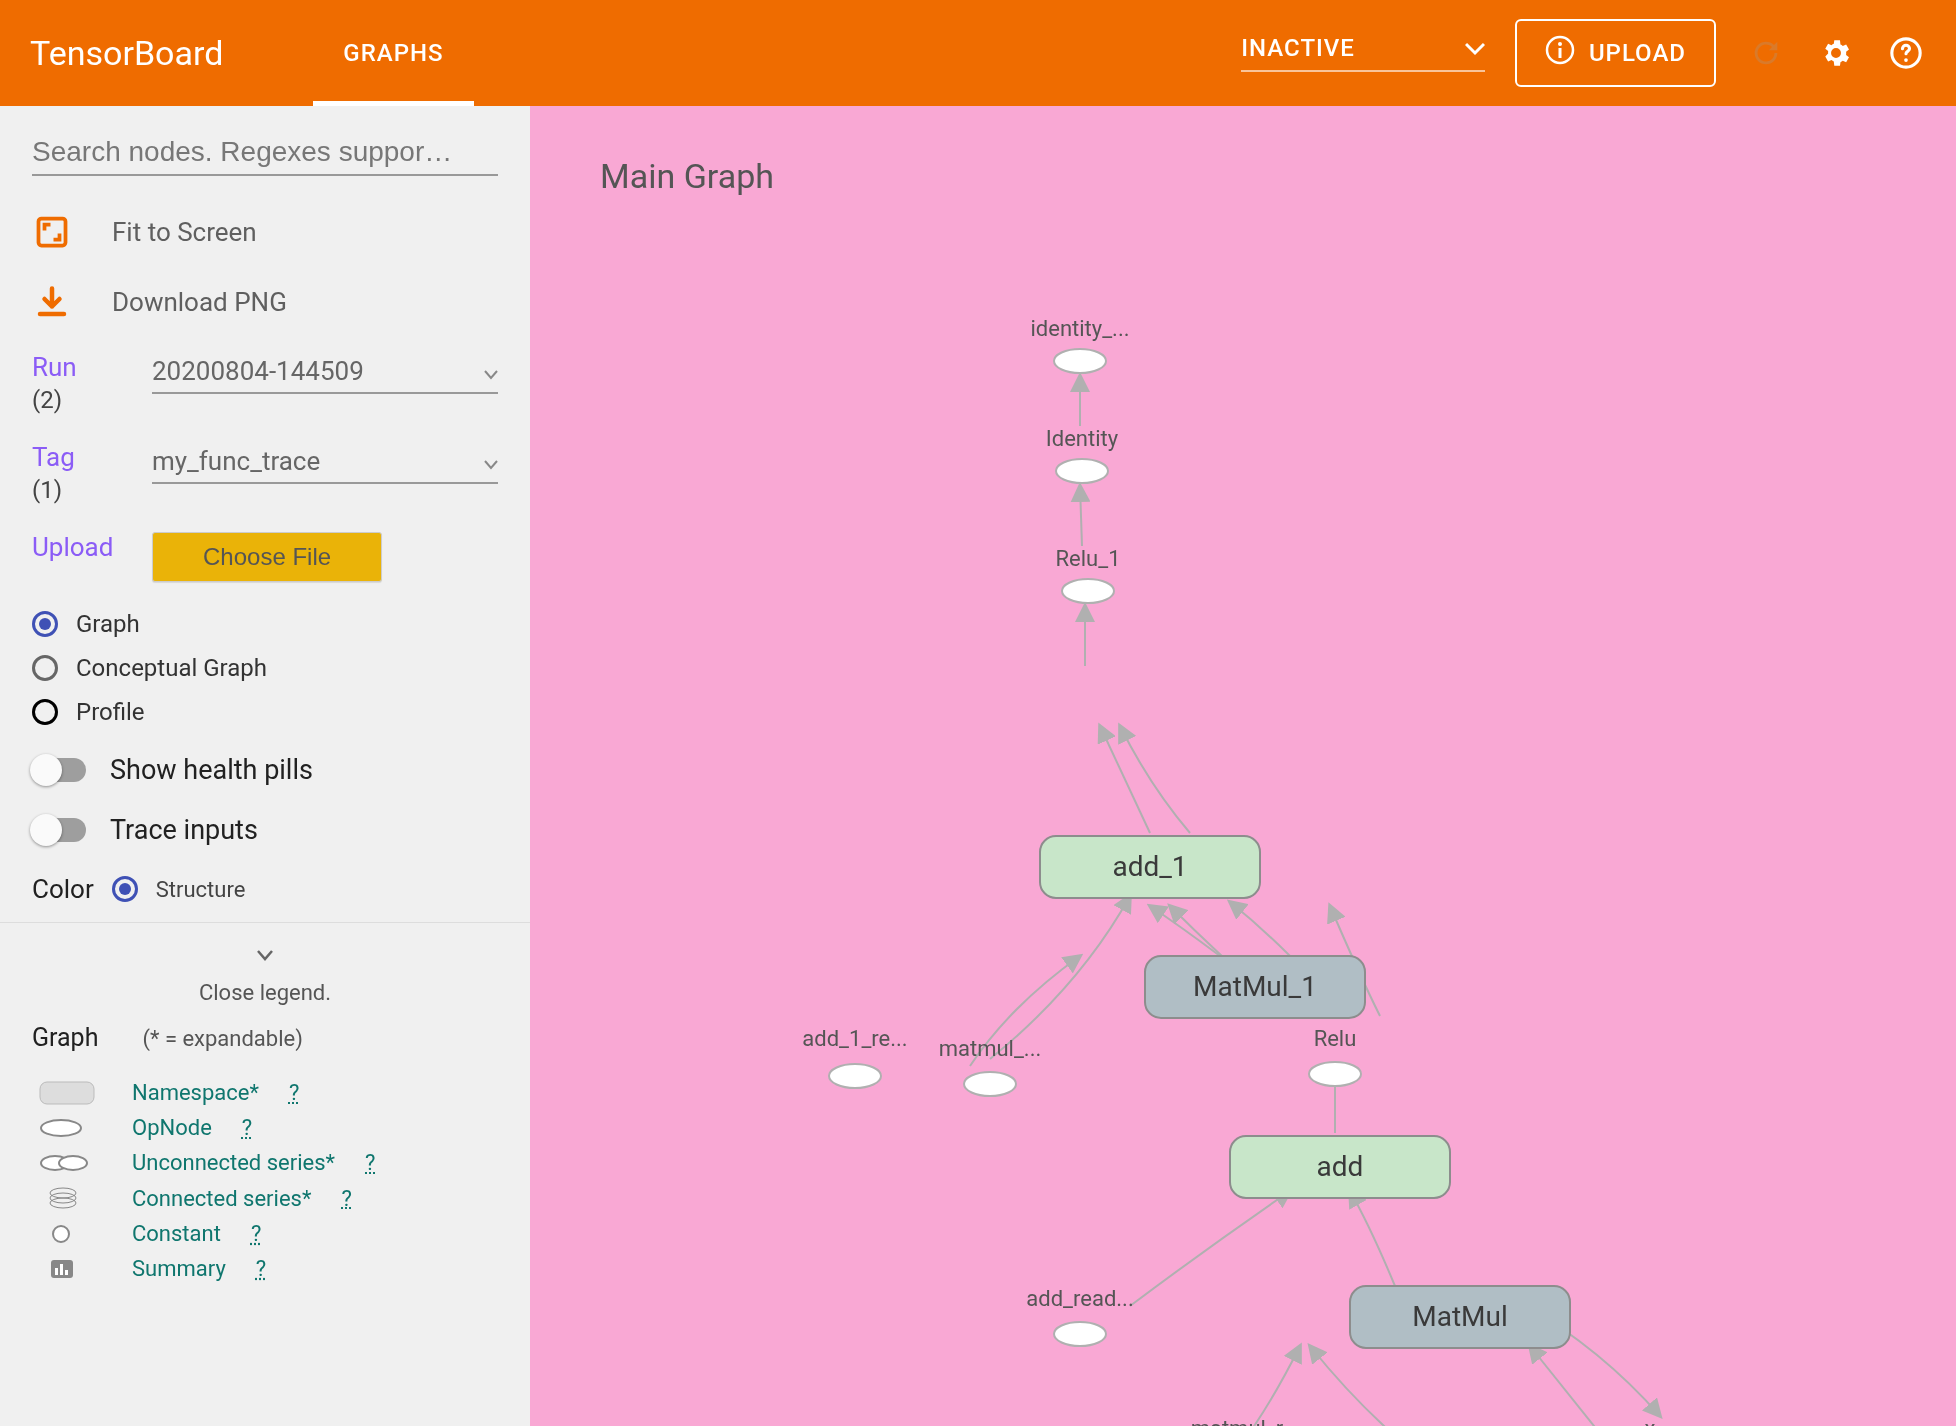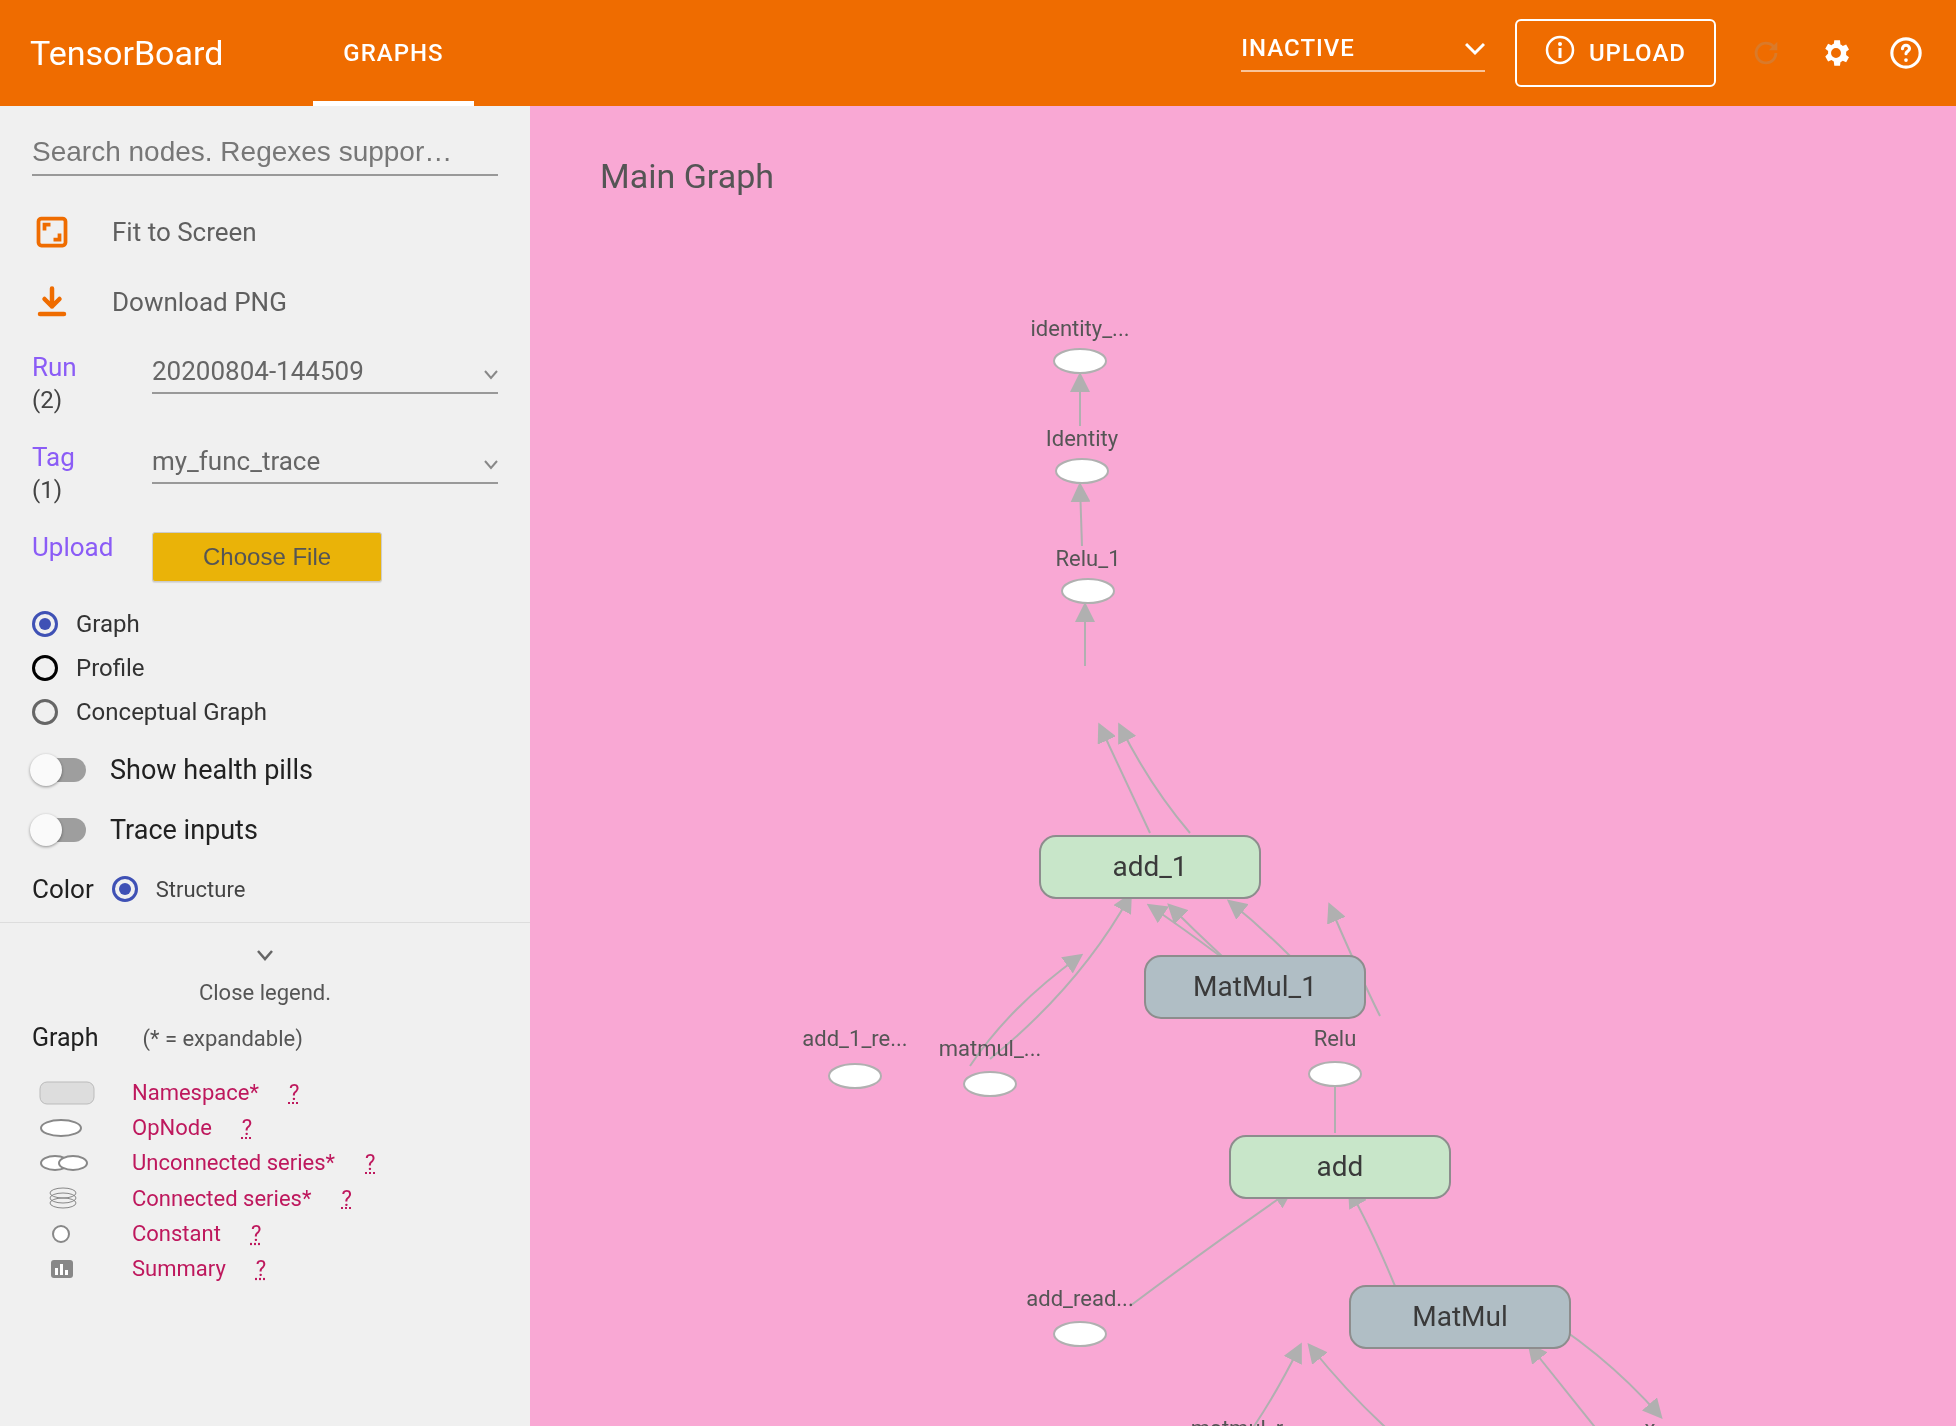--- a/index.html
+++ b/index.html
@@ -44,21 +44,21 @@
 .toggle-row { display: flex; align-items: center; gap: 24px; font-size: 27px; color: #212121; margin: 28px 0; }
 .toggle { width: 54px; height: 24px; background: #9e9e9e; border-radius: 12px; position: relative; }
 .toggle::after { content:""; position:absolute; left:-2px; top:-4px; width:32px; height:32px; background:#fafafa; border-radius:50%; box-shadow:0 1px 3px rgba(0,0,0,0.4); }
 
 .color-row { display:flex; align-items:center; gap: 18px; font-size: 26px; color:#212121; margin-top: 10px; margin-bottom: 18px; }
 
 .legend-section { border-top: 1px solid #ddd; margin-left:-32px; margin-right:-32px; padding: 18px 32px 0 32px; }
 .legend-toggle { display:flex; align-items:center; gap:14px; font-size: 22px; color:#555; margin-bottom: 18px; flex-direction: column; }
 .legend-title { font-size: 25px; color:#212121; margin-bottom: 14px; }
 .legend-subtitle { font-size: 22px; color:#555; margin-left: 20px; text-align: right; }
-.legend-row { display:flex; align-items:center; gap: 30px; font-size: 22px; color:#be185d; margin-bottom: 10px; text-align: center; }
+.legend-row { display:flex; align-items:center; gap: 30px; font-size: 22px; color:#0f766e; margin-bottom: 10px; text-align: center; }
 .legend-shape { width: 70px; display:flex; justify-content:center; }
 
 
 .canvas-title { font-size: 34px; color: #555; }
 .graph-svg { position:absolute; top: 150px; left: 60px; width: 1300px; height: 1240px; }
 
 
 .op-node { fill: #fff; stroke: #b0b0b0; stroke-width: 2; }
 .cluster-green { fill: #c8e6c9; stroke: #8d8d8d; stroke-width: 2; }
 .cluster-blue { fill: #b0bec5; stroke: #8d8d8d; stroke-width: 2; }
@@ -168,26 +168,26 @@
       <div class="select-label">Upload</div>
       <button class="choose-file">Choose File</button>
     </div>
 
     <div class="radio-group">
       <div class="radio-row">
         <span class="radio selected"></span>
         <span>Graph</span>
       </div>
       <div class="radio-row">
+        <span class="radio"></span>
+        <span>Conceptual Graph</span>
+      </div>
+      <div class="radio-row">
         <span class="radio black"></span>
         <span>Profile</span>
-      </div>
-      <div class="radio-row">
-        <span class="radio"></span>
-        <span>Conceptual Graph</span>
       </div>
     </div>
 
     <div class="toggle-row">
       <span class="toggle"></span>
       <span>Show health pills</span>
     </div>
     <div class="toggle-row">
       <span class="toggle"></span>
       <span>Trace inputs</span>

